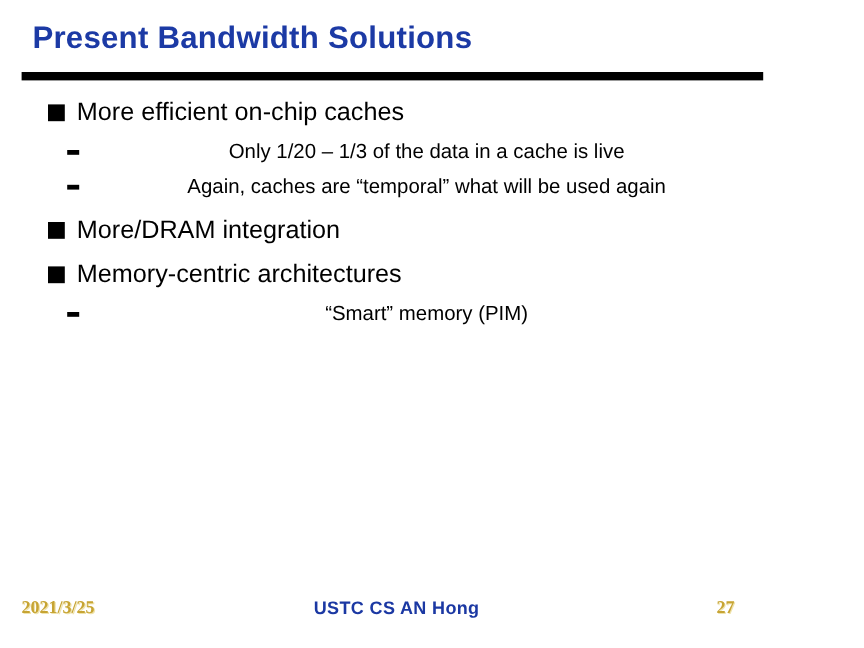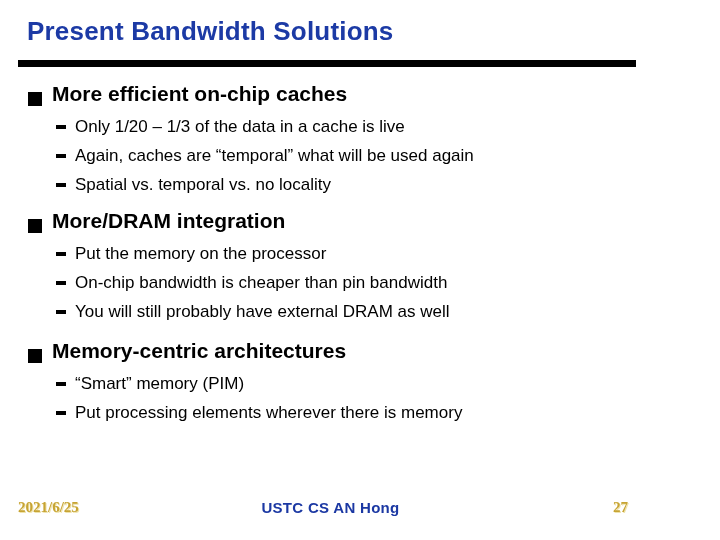--- a/index.html
+++ b/index.html
@@ -28,42 +28,43 @@
   }
   .content {
     position: absolute;
     left: 0; top: 82px; right: 0;
   }
   .section { margin: 0; }
   .section + .section { margin-top: 10px; }
   .section:nth-of-type(3) { margin-top: 13px; }
   .heading-row {
     display: flex;
-    align-items: flex-end;
-    margin-left: 28px;
+    align-items: center;
+    margin-left: 40px;
     gap: 10px;
     font-size: 21px;
-    font-weight: bold;
+    font-weight: normal;
     line-height: 24px;
   }
   .sq {
     flex: none;
     width: 14px; height: 14px;
     background: #000000;
   }
   ul.subs {
     list-style: none;
     margin: 6px 0 0 56px;
     padding: 0;
     font-size: 17px;
   }
   ul.subs li {
     position: relative;
     padding-left: 19px;
     line-height: 29px;
+    text-align: center;
   }
   .dash {
     position: absolute;
     left: 0; top: 13px;
     width: 10px; height: 3.5px;
     background: #000000;
   }
   .footer {
     position: absolute;
     left: 0; right: 0; top: 499px;
@@ -71,21 +72,21 @@
     font-size: 15px;
   }
   .footer-date, .footer-page {
     position: absolute;
     font-family: "Liberation Serif", serif;
     font-weight: bold;
     color: #C7A433;
     text-shadow: 1px 1px 0 #EFE3AC;
   }
   .footer-date { left: 18px; }
-  .footer-page { right: 8px; }
+  .footer-page { right: 24px; }
   .footer-center {
     position: absolute;
     left: 26px; right: 1px;
     text-align: center;
     font-weight: bold;
     color: #1B38A3;
     letter-spacing: 0.3px;
   }
 </style>
 </head>
@@ -106,66 +107,44 @@
       </div>
       <ul class="subs">
         <li>
           <span class="dash"></span>
           <span>Only 1/20 – 1/3 of the data in a cache is live</span>
         </li>
         <li>
           <span class="dash"></span>
           <span>Again, caches are “temporal” what will be used again</span>
         </li>
-        <li>
-          <span class="dash"></span>
-          <span>Spatial vs. temporal vs. no locality</span>
-        </li>
       </ul>
     </div>
 
     <div class="section">
       <div class="heading-row">
         <span class="sq"></span>
         <span>More/DRAM integration</span>
       </div>
-      <ul class="subs">
-        <li>
-          <span class="dash"></span>
-          <span>Put the memory on the processor</span>
-        </li>
-        <li>
-          <span class="dash"></span>
-          <span>On-chip bandwidth is cheaper than pin bandwidth</span>
-        </li>
-        <li>
-          <span class="dash"></span>
-          <span>You will still probably have external DRAM as well</span>
-        </li>
-      </ul>
     </div>
 
     <div class="section">
       <div class="heading-row">
         <span class="sq"></span>
         <span>Memory-centric architectures</span>
       </div>
       <ul class="subs">
         <li>
           <span class="dash"></span>
           <span>“Smart” memory (PIM)</span>
         </li>
-        <li>
-          <span class="dash"></span>
-          <span>Put processing elements wherever there is memory</span>
-        </li>
       </ul>
     </div>
 
   </div>
 
   <div class="footer">
-    <span class="footer-date">2021/6/25</span>
+    <span class="footer-date">2021/3/25</span>
     <span class="footer-center">USTC CS AN Hong</span>
     <span class="footer-page">27</span>
   </div>
 
 </div>
 
 </body></html>

